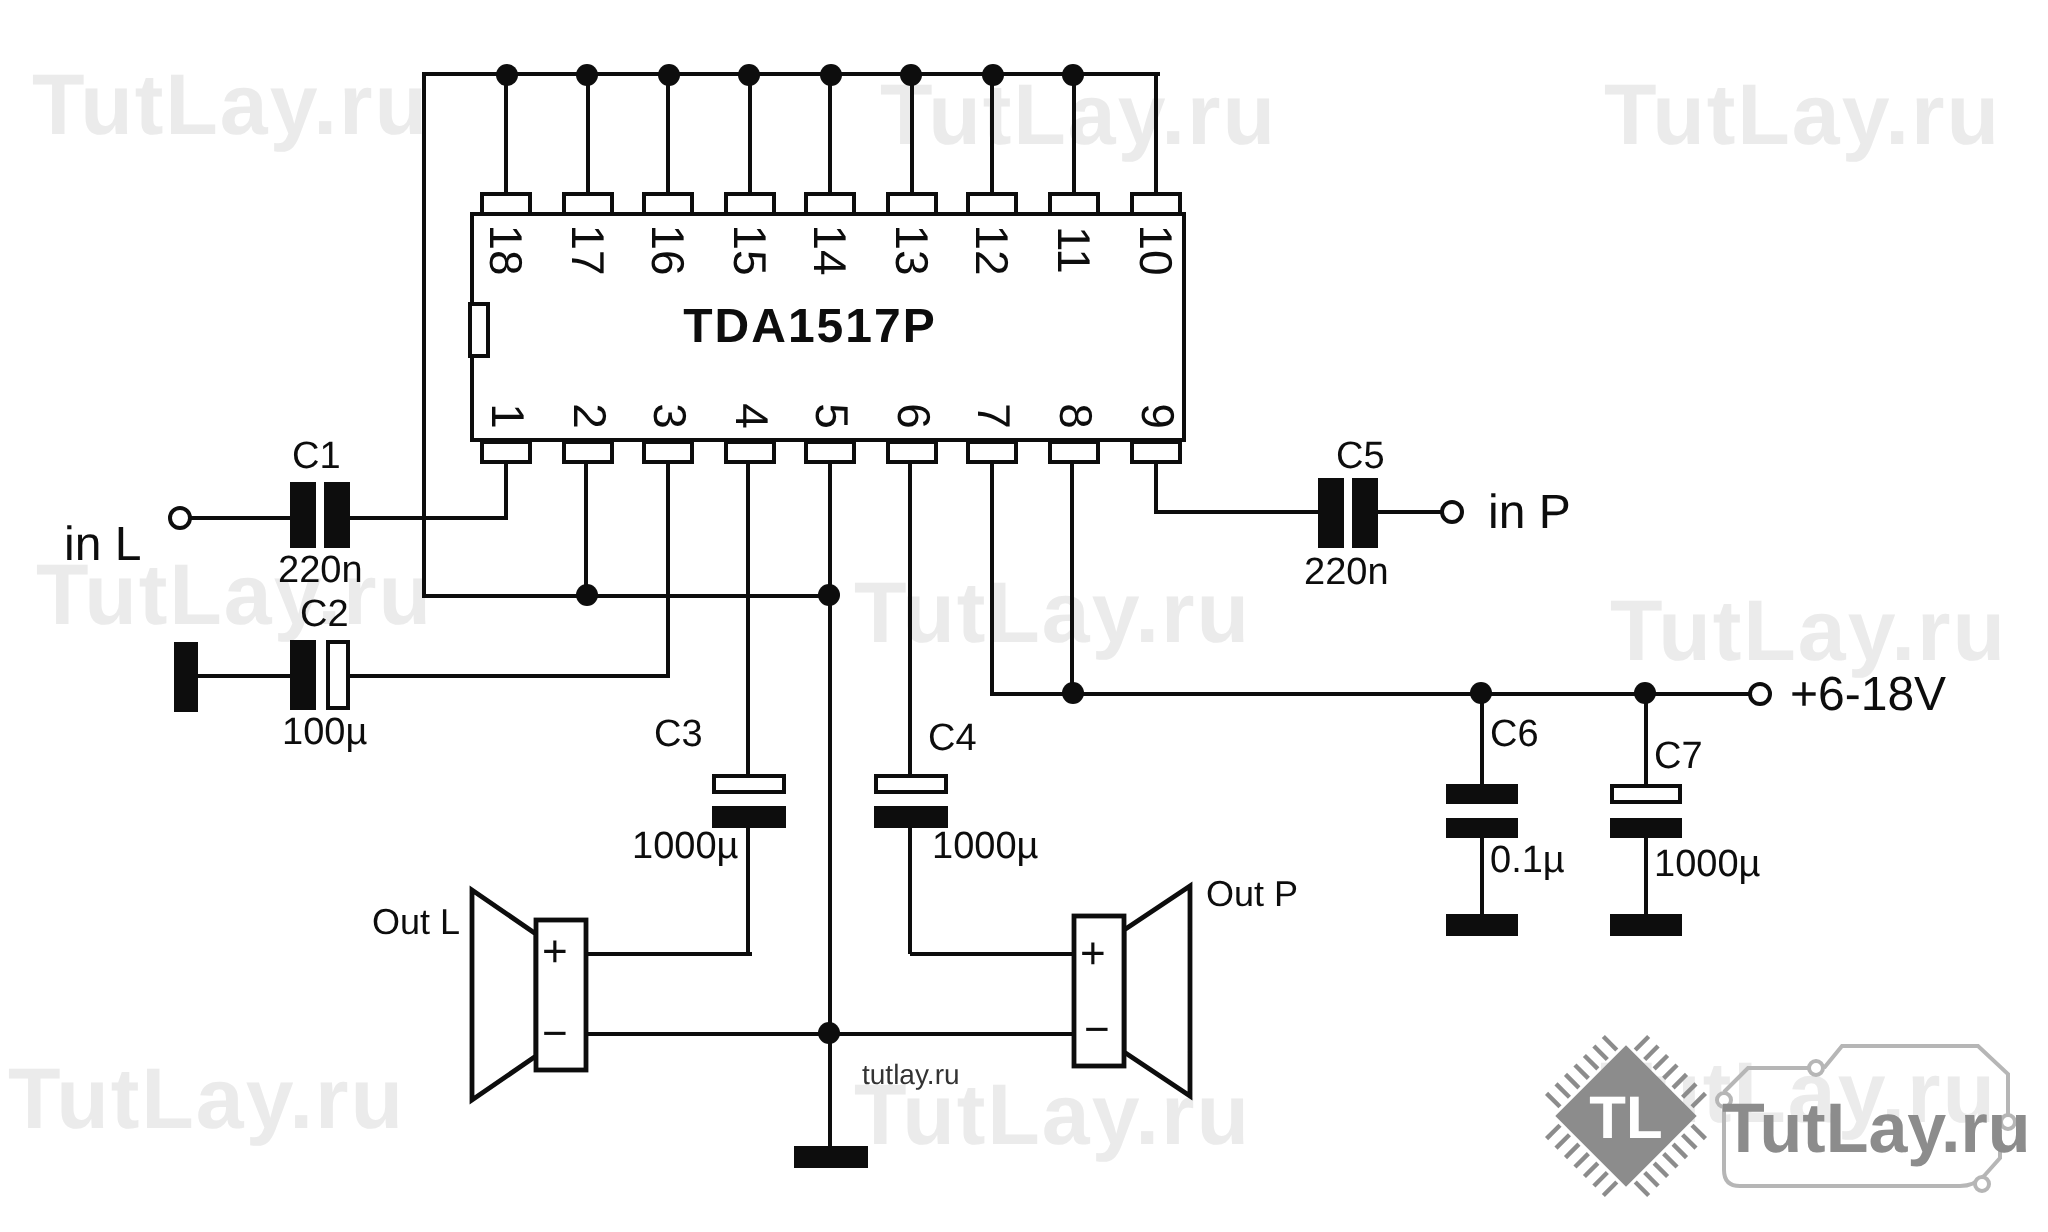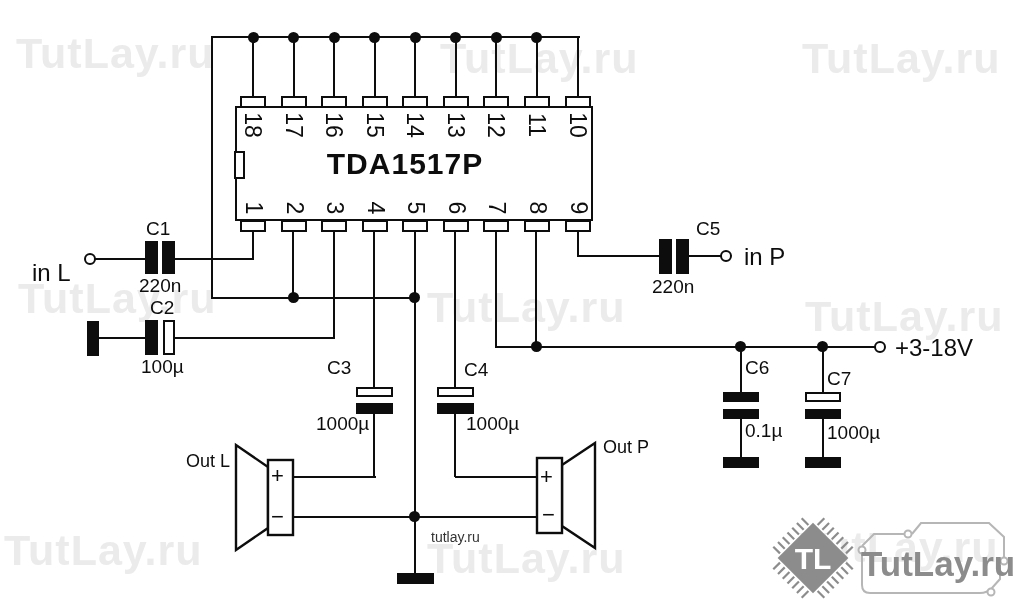--- a/index.html
+++ b/index.html
@@ -15,21 +15,21 @@
   .lbl{position:absolute;font-size:19px;line-height:1.05;white-space:nowrap;}
   .lbl-lg{font-size:24px;}
   .lbl-sm{font-size:18px;}
   .sign{position:absolute;font-size:22px;line-height:1;}
   .watermark{position:absolute;font-size:43px;font-weight:bold;letter-spacing:1px;
              color:#ebebeb;line-height:1;white-space:nowrap;}
   .small-wm{position:absolute;font-size:14px;color:#333;white-space:nowrap;}
   .ic-body{position:absolute;left:235px;top:106px;width:358px;height:115px;background:#fff;
            border:2px solid #0d0d0d;box-sizing:border-box;display:flex;align-items:center;
            justify-content:center;}
-  .ic-title{font-size:30px;font-weight:bold;letter-spacing:1px;padding-right:18px;}
+  .ic-title{font-size:24px;font-weight:bold;letter-spacing:1px;padding-right:18px;}
   .notch{position:absolute;left:234px;top:151px;width:11px;height:28px;background:#fff;
          border:2px solid #0d0d0d;box-sizing:border-box;}
   .stub{position:absolute;width:26px;height:12px;background:#fff;border:2px solid #0d0d0d;
         box-sizing:border-box;}
   .pin-num{position:absolute;width:40px;height:40px;line-height:40px;text-align:center;
            font-size:23px;transform:rotate(90deg);}
   svg{position:absolute;overflow:visible;}
 </style>
 </head>
 <body>
@@ -186,31 +186,31 @@
     <polygon points="27,29 60,7 60,112 27,90" fill="#fff" stroke="#0d0d0d" stroke-width="2.4"></polygon>
     <rect x="2" y="22" width="25" height="75" fill="#fff" stroke="#0d0d0d" stroke-width="2.4"></rect>
   </svg>
   <span class="sign" style="left:271px;top:465px">+</span>
   <span class="sign" style="left:271px;top:506px">−</span>
   <span class="sign" style="left:540px;top:466px">+</span>
   <span class="sign" style="left:542px;top:504px">−</span>
 
   <span class="lbl lbl-lg" style="left:32px;top:260px">in L</span>
   <span class="lbl lbl-lg" style="left:744px;top:244px">in P</span>
-  <span class="lbl lbl-lg" style="left:895px;top:335px">+3-18V</span>
+  <span class="lbl lbl-lg" style="left:895px;top:335px">+6-18V</span>
 
   <span class="lbl" style="left:146px;top:219px">C1</span>
   <span class="lbl" style="left:139px;top:276px">220n</span>
   <span class="lbl" style="left:150px;top:298px">C2</span>
   <span class="lbl" style="left:141px;top:357px">100µ</span>
   <span class="lbl" style="left:327px;top:358px">C3</span>
   <span class="lbl" style="left:316px;top:414px">1000µ</span>
   <span class="lbl" style="left:464px;top:360px">C4</span>
   <span class="lbl" style="left:466px;top:414px">1000µ</span>
-  <span class="lbl" style="left:696px;top:219px">C5</span>
+  <span class="lbl" style="left:668px;top:219px">C5</span>
   <span class="lbl" style="left:652px;top:277px">220n</span>
   <span class="lbl" style="left:745px;top:358px">C6</span>
   <span class="lbl" style="left:745px;top:421px">0.1µ</span>
   <span class="lbl" style="left:827px;top:369px">C7</span>
   <span class="lbl" style="left:827px;top:423px">1000µ</span>
 
   <span class="lbl lbl-sm" style="left:186px;top:452px">Out L</span>
   <span class="lbl lbl-sm" style="left:603px;top:438px">Out P</span>
 
   <span class="small-wm" style="left:431px;top:529px">tutlay.ru</span>

